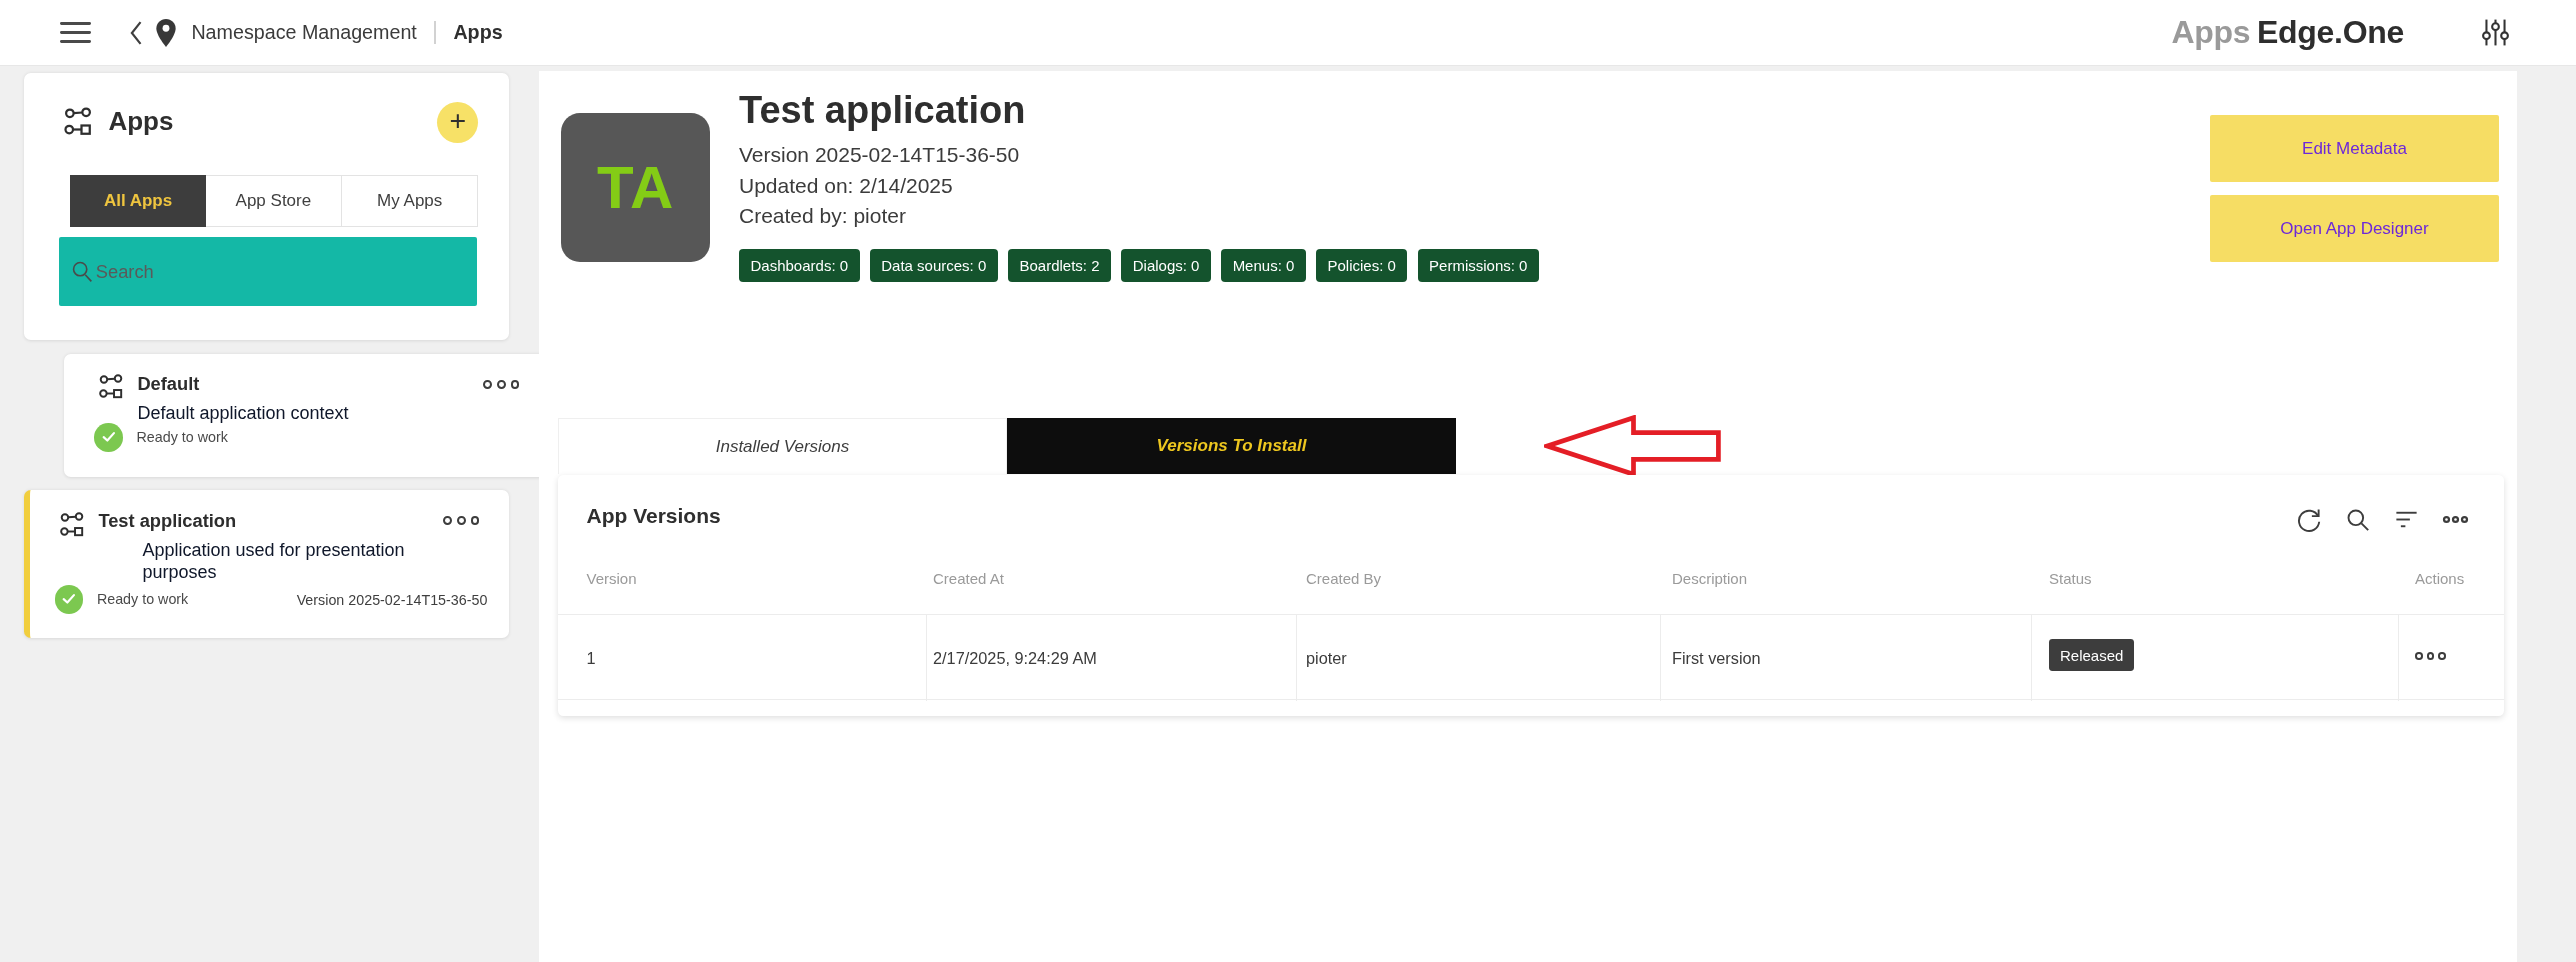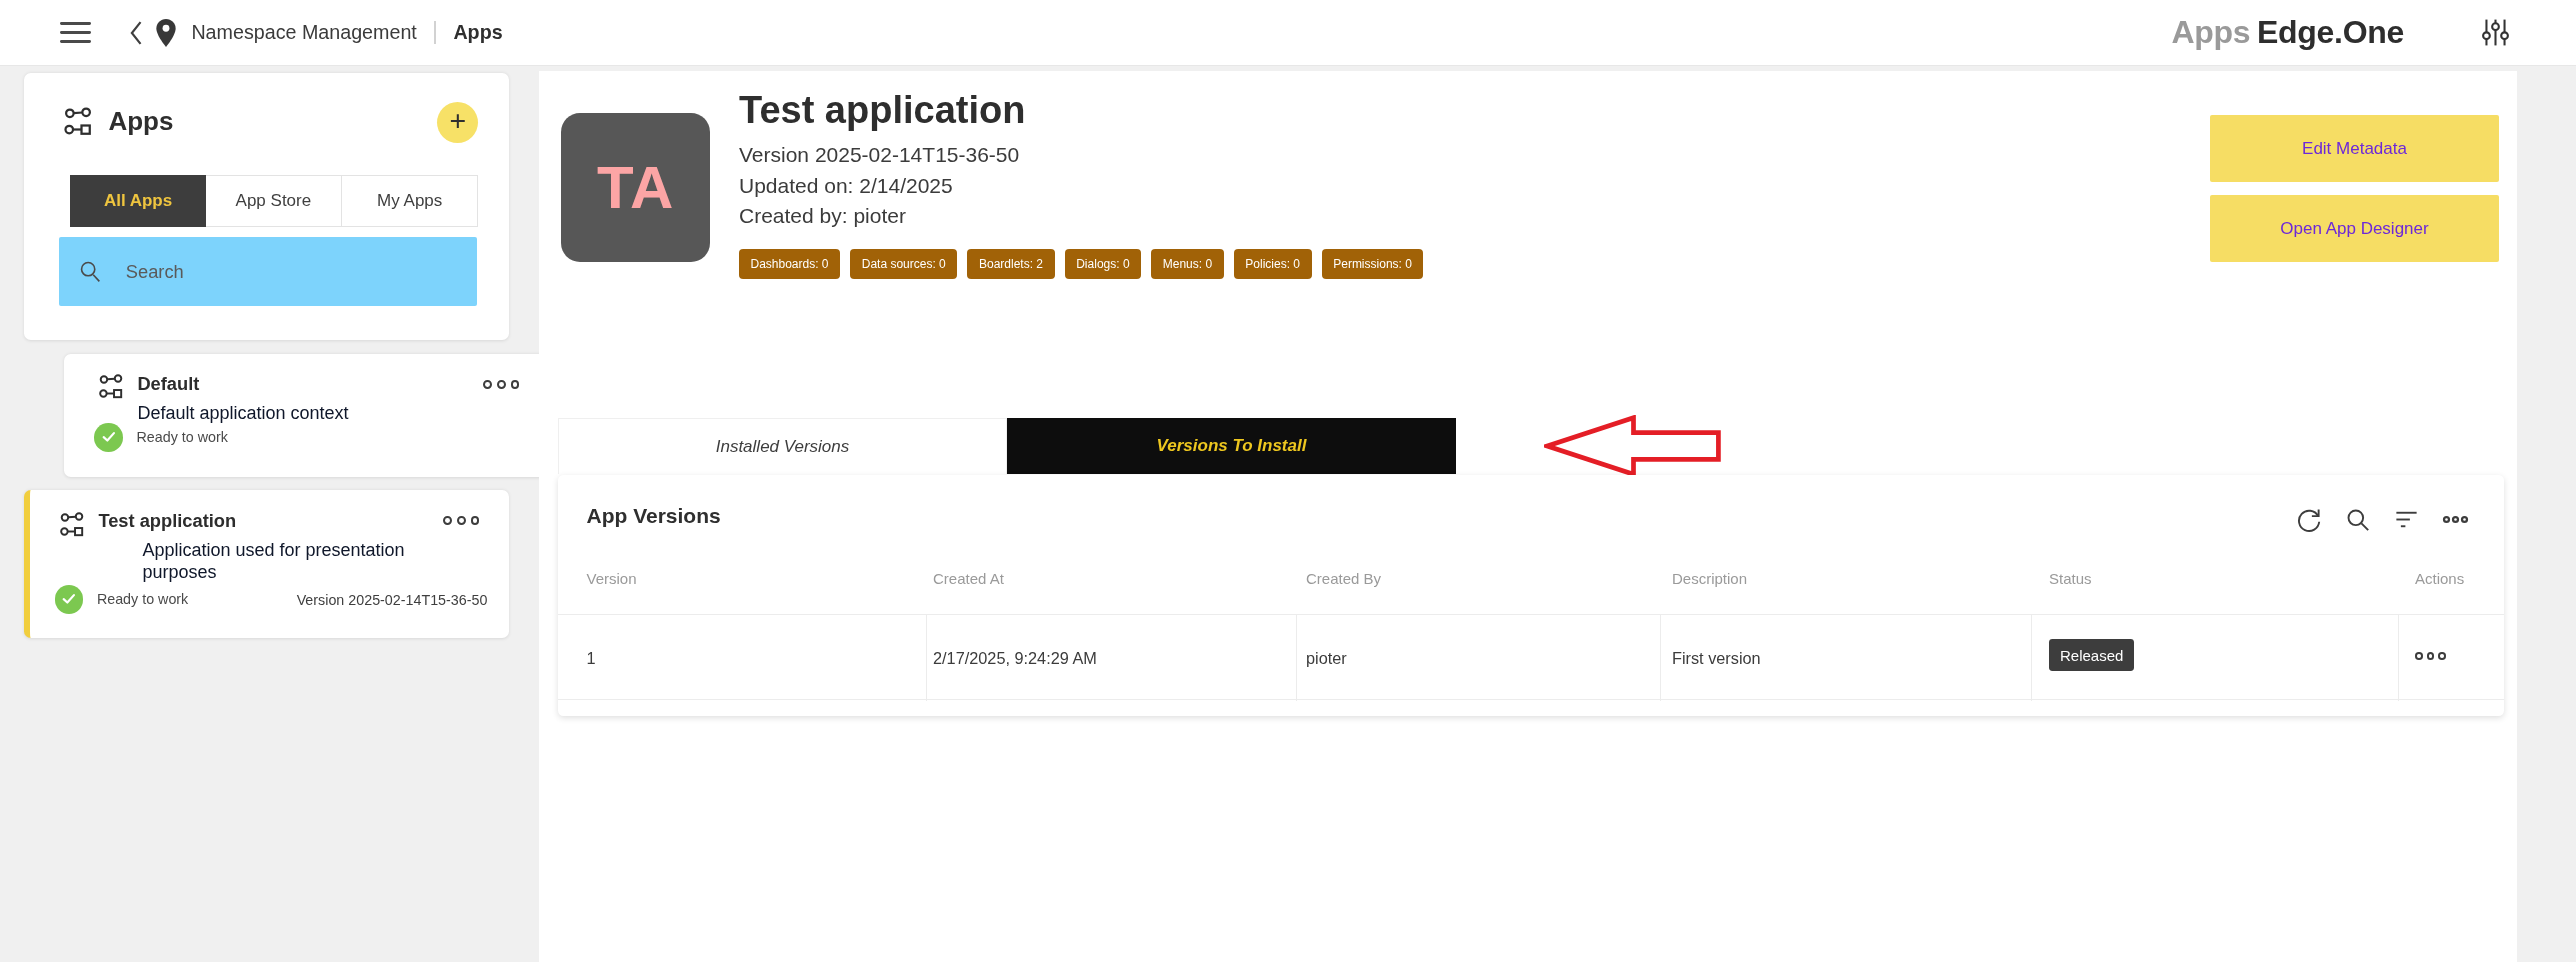--- a/index.html
+++ b/index.html
@@ -46,21 +46,21 @@
   }
   .side-tabs { position:absolute; left: 35px; top: 102px; width: 419px; height: 52px; display:flex;padding-left:11px; }
   .side-tab {
     flex: 1 1 0; display:flex; align-items:center; justify-content:center;
     font-size: 17px; color: #3f3f3f; background: #fff; border: 0.7px solid #e3e3e3; cursor:pointer;
   }
   .side-tab + .side-tab { border-left: none; }
   .side-tab.active { background: #3d3d3d; color: #efc53f; font-weight: bold; border: none; }
   .side-search {
     position:absolute; left: 35px; top: 164px; width: 418px; height: 69px;
-    background: #7dd3fc; border-radius: 2px; display:flex; align-items:center; padding: 0 19px; gap: 23px;
+    background: #14b8a6; border-radius: 2px; display:flex; align-items:center; padding: 0 11px; gap: 1px;
   }
   .side-search input {
     flex: 1; border: none; outline: none; background: transparent;
     font-size: 18.3px; color: #444; font-family: "Liberation Sans", sans-serif;
   }
   .side-search input::placeholder { color: #5a5a5a; opacity: 1; }
 
   
   .app-card {
     position: absolute; left: 24.4px; width: 485px;
@@ -86,28 +86,28 @@
   }
   .card-version { position:absolute; right: 22px; top: 102px; font-size: 14.3px; color: #3f3f3f; }
 
   
   .main-panel {
     position: absolute; left: 539px; top: 71px; width: 1978px; height: 892px;
     background: #ffffff;
   }
   .avatar {
     position:absolute; left: 22px; top: 42px; width: 149px; height: 149px; border-radius: 19px;
-    background: #575757; color: #fca5a5; font-size: 60px; font-weight: bold;
+    background: #575757; color: #84cc16; font-size: 60px; font-weight: bold;
     display:flex; align-items:center; justify-content:center; letter-spacing: 0.7px;
   }
   .app-title { position:absolute; left: 200px; top: 17.6px; font-size: 38px; font-weight: bold; color: #2e2e2e; }
   .app-meta { position:absolute; left: 200px; top: 69px; font-size: 21px; font-weight: 500; color: #3b3b3b; line-height: 30.5px; }
   .badge-row { position:absolute; left: 200px; top: 178px; display:flex; gap: 10.2px; }
   .dark-badge {
-    background: #a16207; color: #fff; font-size: 12px; border-radius: 4.1px;
+    background: #14532d; color: #fff; font-size: 15px; border-radius: 4.1px;
     padding: 8.1px 11.5px; white-space: nowrap;
   }
   .action-btn {
     position:absolute; left: 1671px; width: 289px; height: 67px; background: #f6dd64;
     color: #6d28d9; font-size: 17px; display:flex; align-items:center; justify-content:center;
     border-radius: 2px; cursor:pointer;
   }
   .btn-edit { top: 44px; }
   .btn-designer { top: 124px; }
 

